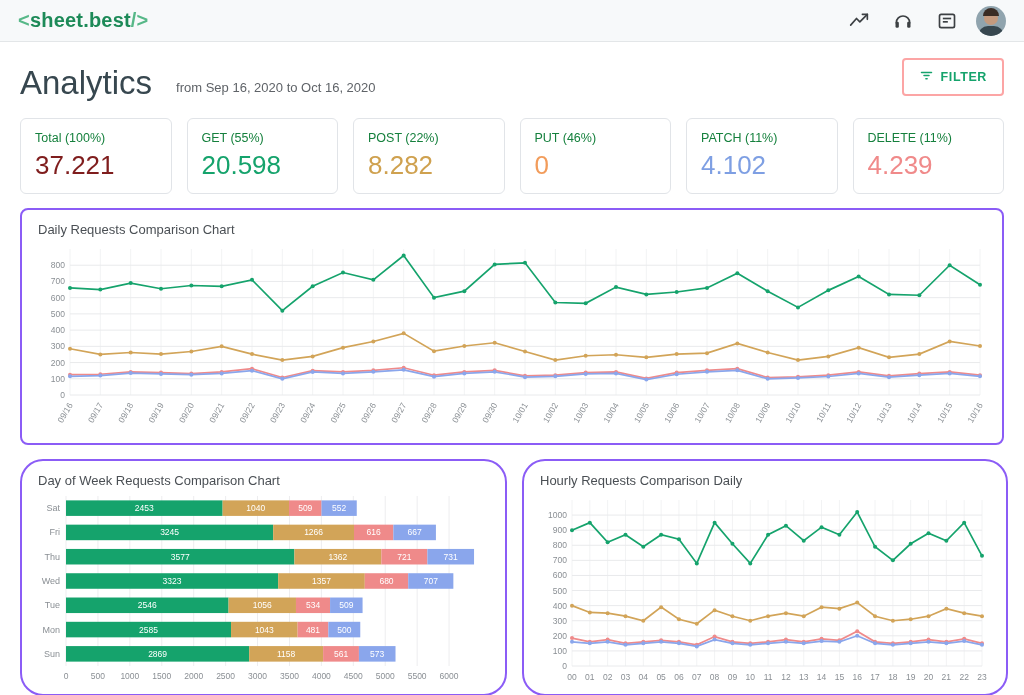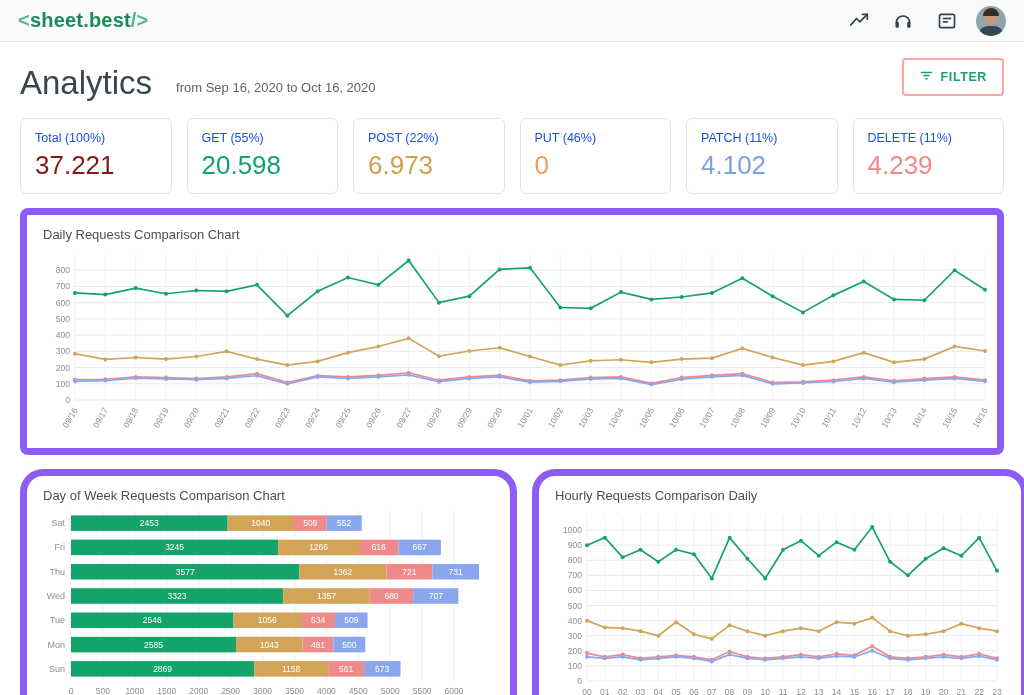--- a/index.html
+++ b/index.html
@@ -17,24 +17,24 @@
   .avatar .sh { position: absolute; width: 26px; height: 12px; border-radius: 10px 10px 0 0; background: #37474f; left: 2px; bottom: -2px; }
 
   .page-head { display: flex; align-items: flex-end; padding: 14px 20px 6px; }
   .page-title { font-size: 33px; font-weight: 400; color: #37474f; margin-top: 8px; }
   .date-range { font-size: 13px; color: #5f6368; margin-left: 24px; padding-bottom: 7px; }
   .head-spacer { flex: 1; }
   .filter-btn { display: inline-flex; align-items: center; gap: 7px; border: 2px solid #fca5a5; background: #fff; color: #15a36c; font-size: 12.5px; font-weight: 700; letter-spacing: .6px; padding: 8px 15px; border-radius: 4px; cursor: pointer; margin-bottom: 6px; }
 
   .stats-row { display: flex; gap: 15px; margin: 10px 20px 14px; }
   .stat-card { flex: 1; border: 1px solid #e1e4e8; border-radius: 6px; background: #fff; padding: 12px 14px; }
-  .stat-label { font-size: 12.5px; color: #1d4ed8; margin-bottom: 5px; white-space: nowrap; }
+  .stat-label { font-size: 12.5px; color: #15803d; margin-bottom: 5px; white-space: nowrap; }
   .stat-value { font-size: 26px; font-weight: 400; }
 
-  .panel { border: 7px solid #8b5cf6; border-radius: 8px; background: #fff; margin: 0 20px 14px; padding: 10px 12px 6px; }
+  .panel { border: 2px solid #8b5cf6; border-radius: 8px; background: #fff; margin: 0 20px 14px; padding: 10px 12px 6px; }
   .panel-title { font-size: 13px; color: #4a4f54; margin: 2px 0 4px 4px; }
   .chart { width: 100%; }
   .chart-lg { height: 196px; }
   .chart-sm { height: 196px; }
   .bottom-row { display: flex; gap: 15px; margin: 0 20px; }
   .bottom-row .panel { flex: 1; margin: 0; border-radius: 23px; }
   svg text { font-family: "Liberation Sans", sans-serif; }
 </style>
 </head>
 <body>
@@ -91,21 +91,21 @@
   <div class="stat-card">
     <div class="stat-label">Total (100%)</div>
     <div class="stat-value" style="color: #7f1d1d;">37.221</div>
   </div>
   <div class="stat-card">
     <div class="stat-label">GET (55%)</div>
     <div class="stat-value" style="color: rgb(21, 163, 108);">20.598</div>
   </div>
   <div class="stat-card">
     <div class="stat-label">POST (22%)</div>
-    <div class="stat-value" style="color: rgb(207, 161, 79);">6.973</div>
+    <div class="stat-value" style="color: rgb(207, 161, 79);">8.282</div>
   </div>
   <div class="stat-card">
     <div class="stat-label">PUT (46%)</div>
     <div class="stat-value" style="color: rgb(242, 156, 91);">0</div>
   </div>
   <div class="stat-card">
     <div class="stat-label">PATCH (11%)</div>
     <div class="stat-value" style="color: rgb(126, 159, 227);">4.102</div>
   </div>
   <div class="stat-card">

